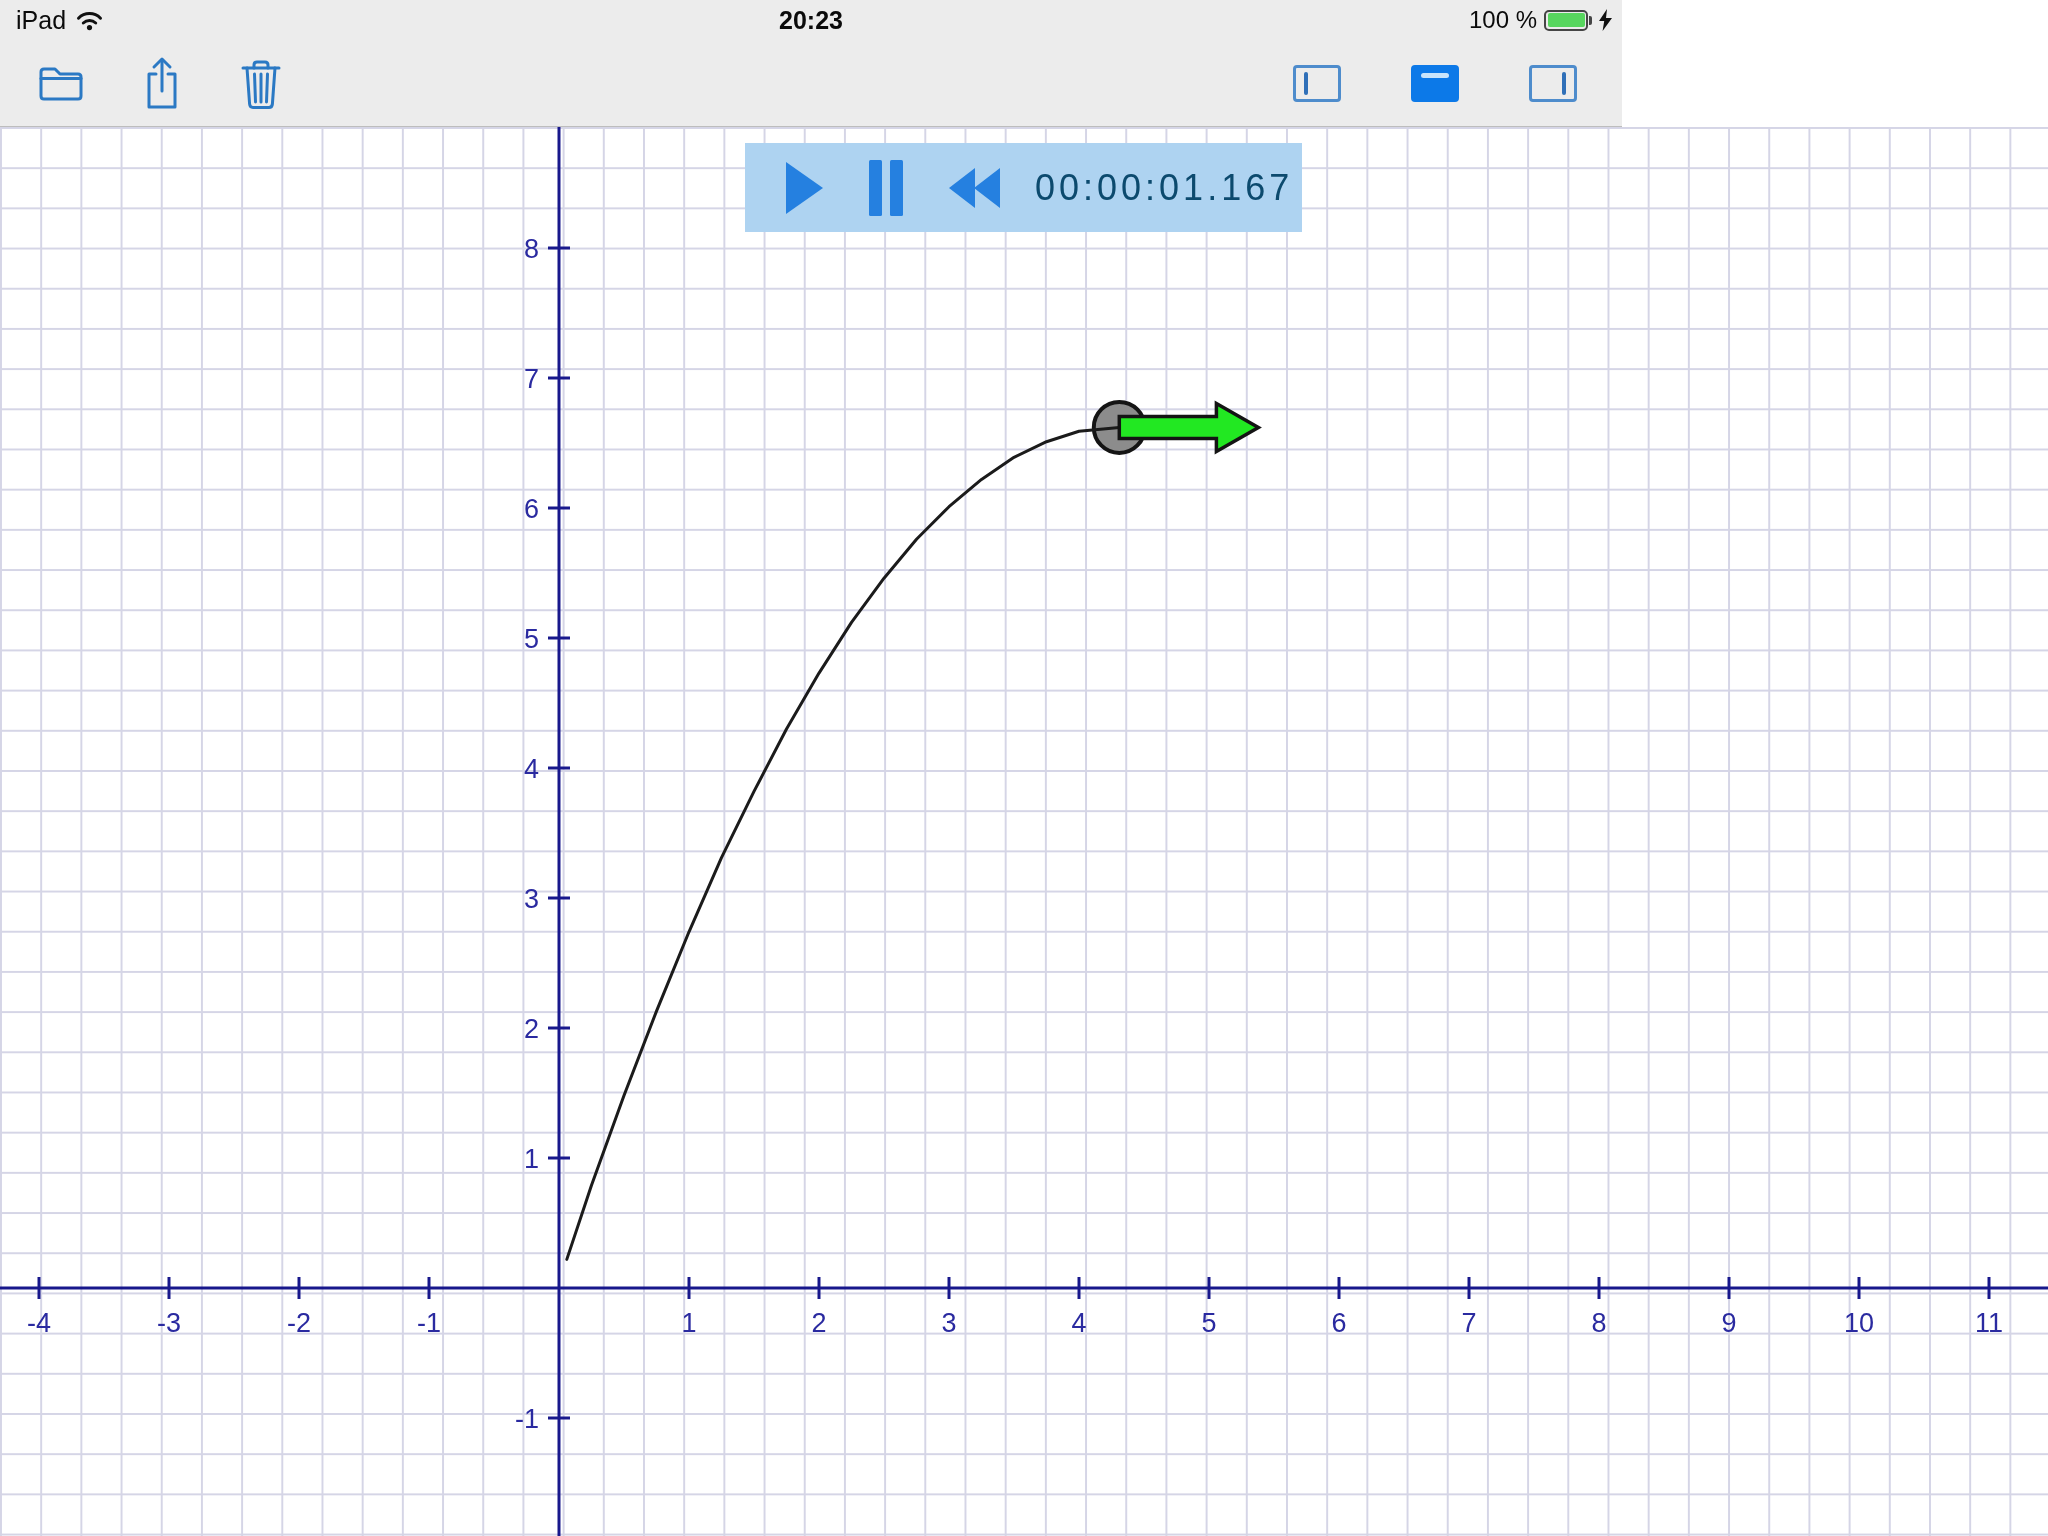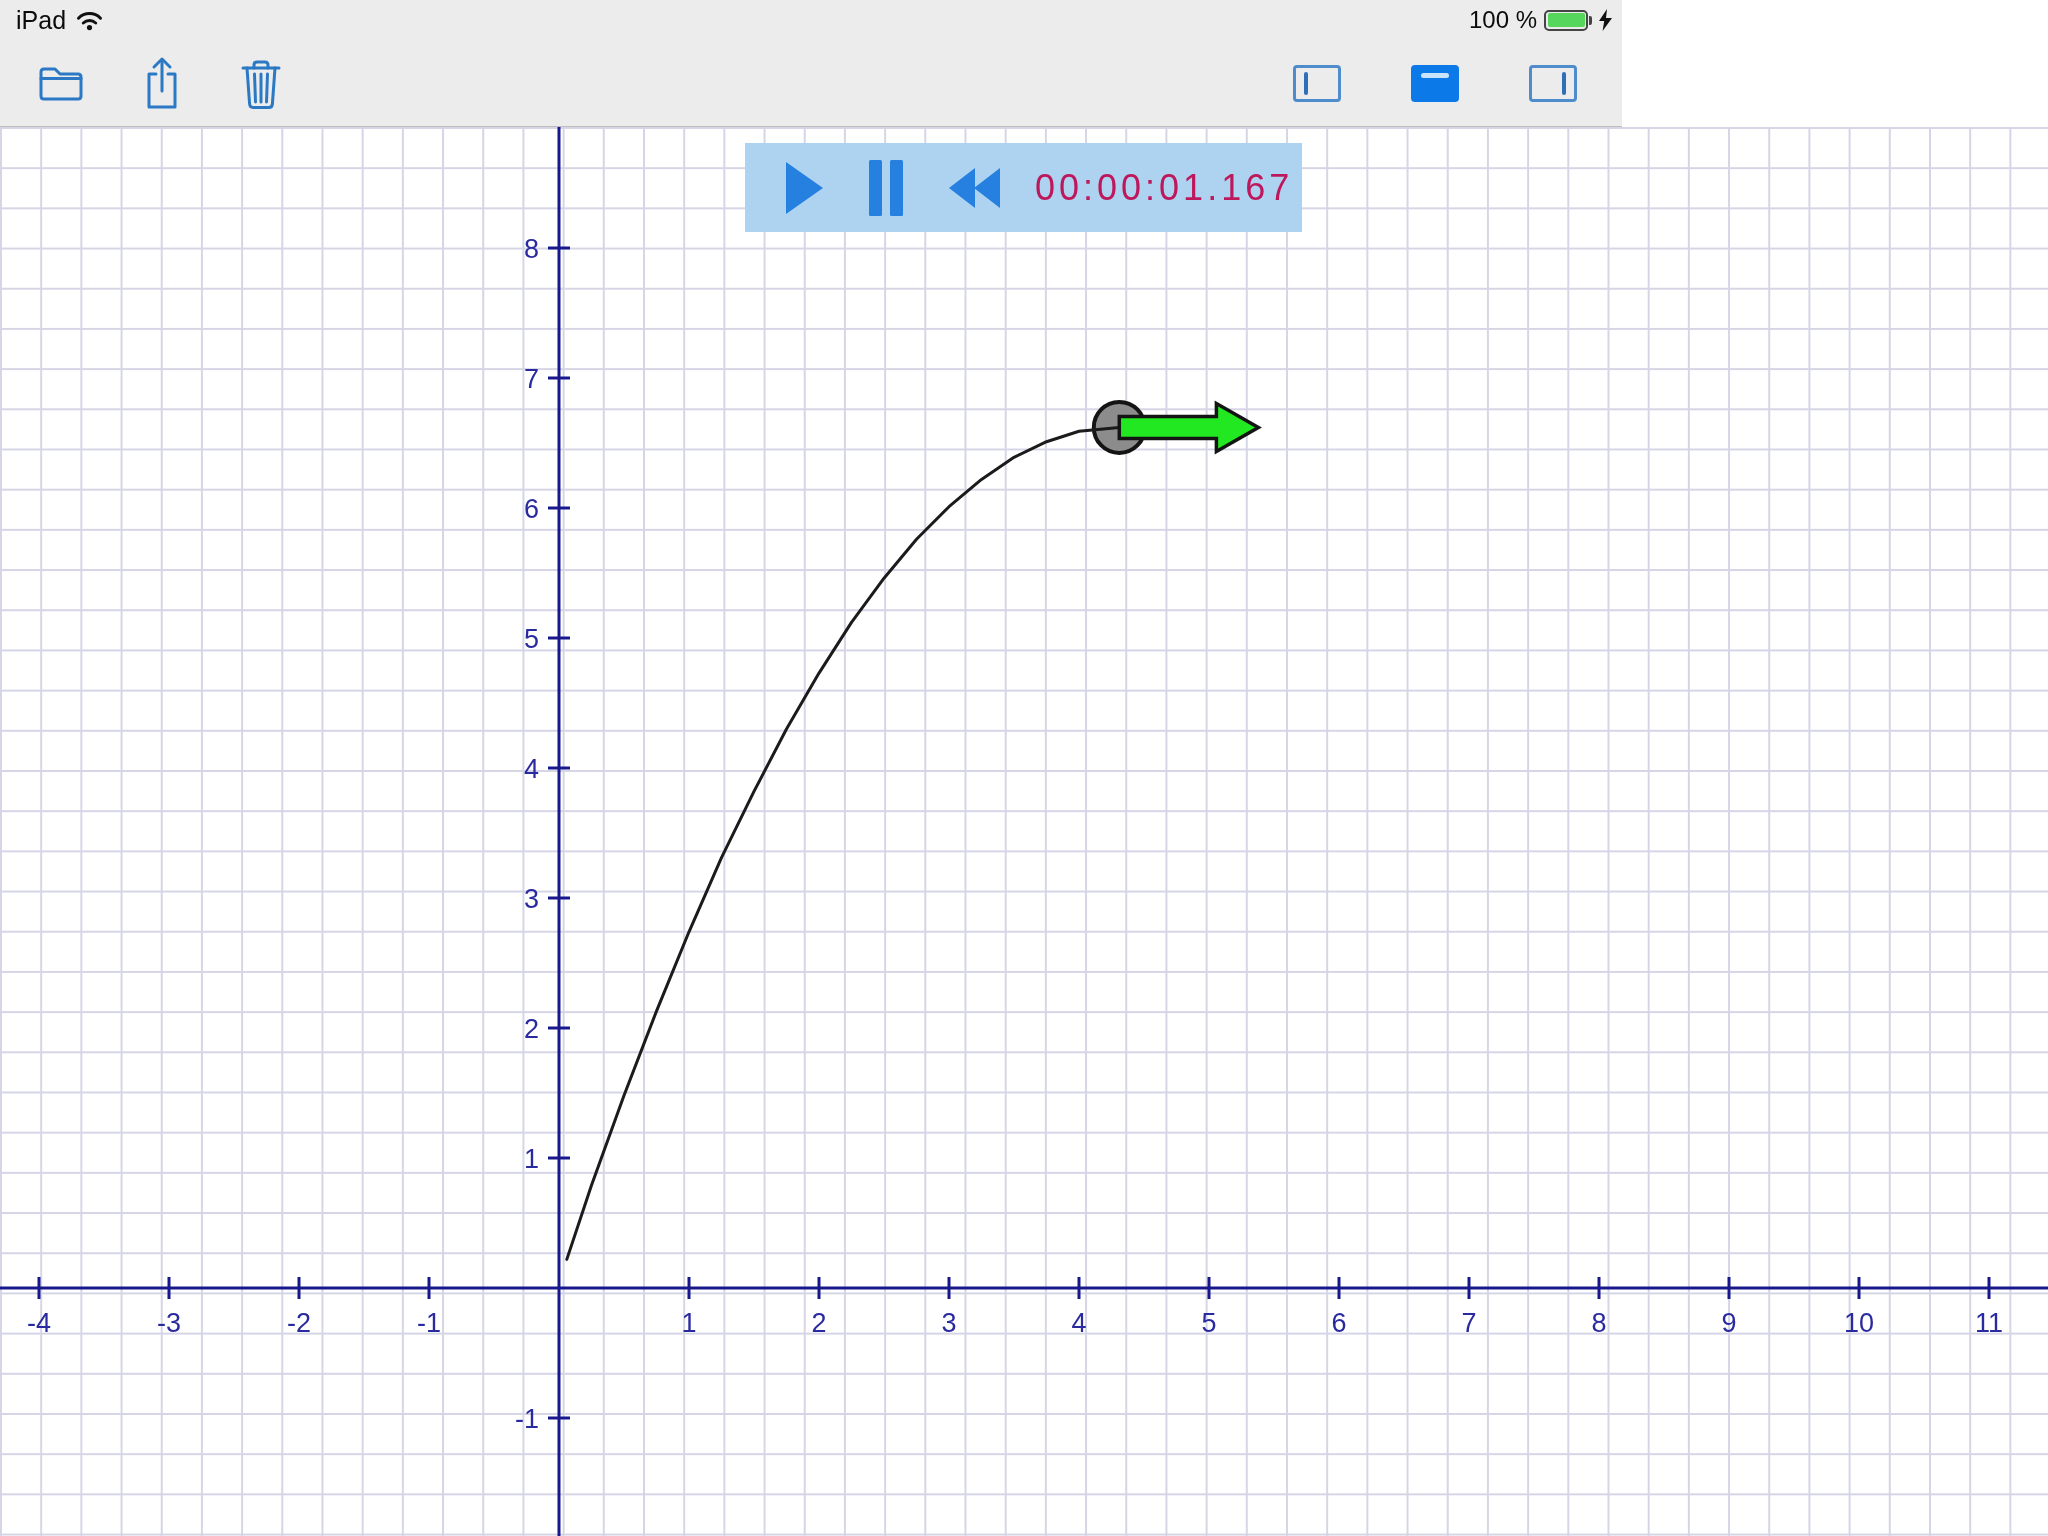--- a/index.html
+++ b/index.html
@@ -43,38 +43,39 @@
   }
   .plot-svg{position:absolute;top:0;left:0;}
   
   .playbar{
     position:absolute;left:745px;top:16px;width:557px;height:89px;
     background:#aed3f1;display:flex;align-items:center;box-sizing:border-box;padding-left:40px;
   }
   .pb-btn{display:flex;align-items:center;justify-content:center;cursor:pointer;}
   .pb-btn + .pb-btn{margin-left:46px;}
   .pb-time{
-    margin-left:34px;font-size:36px;letter-spacing:4px;color:#be185d;white-space:nowrap;text-align:right;
+    margin-left:34px;font-size:36px;letter-spacing:4px;color:#0c4a6e;white-space:nowrap;text-align:right;
   }
 </style>
 </head>
 <body>
 
 <div class="header">
   <div class="statusbar">
     <div class="sb-left">
       <span class="sb-carrier">iPad</span>
       <span style="display:flex;">
         <svg width="27" height="21" viewBox="0 0 27 21">
           <path d="M2.5 8.2 a15.5 15.5 0 0 1 22 0" fill="none" stroke="#111" stroke-width="3" stroke-linecap="round"></path>
           <path d="M7.3 13 a9.2 9.2 0 0 1 12.4 0" fill="none" stroke="#111" stroke-width="3" stroke-linecap="round"></path>
           <circle cx="13.5" cy="17.6" r="2.6" fill="#111"></circle>
         </svg>
       </span>
     </div>
+    <div class="sb-clock">20:23</div>
     <div class="sb-right">
       <span class="sb-batt-text">100 %</span>
       <span class="battery-wrap">
         <span class="bat">
             <span class="bat-fill"></span>
           </span>
         <span class="bat-nub"></span>
       </span>
       <span style="display:flex;">
         <svg width="13" height="22" viewBox="0 0 13 22">

